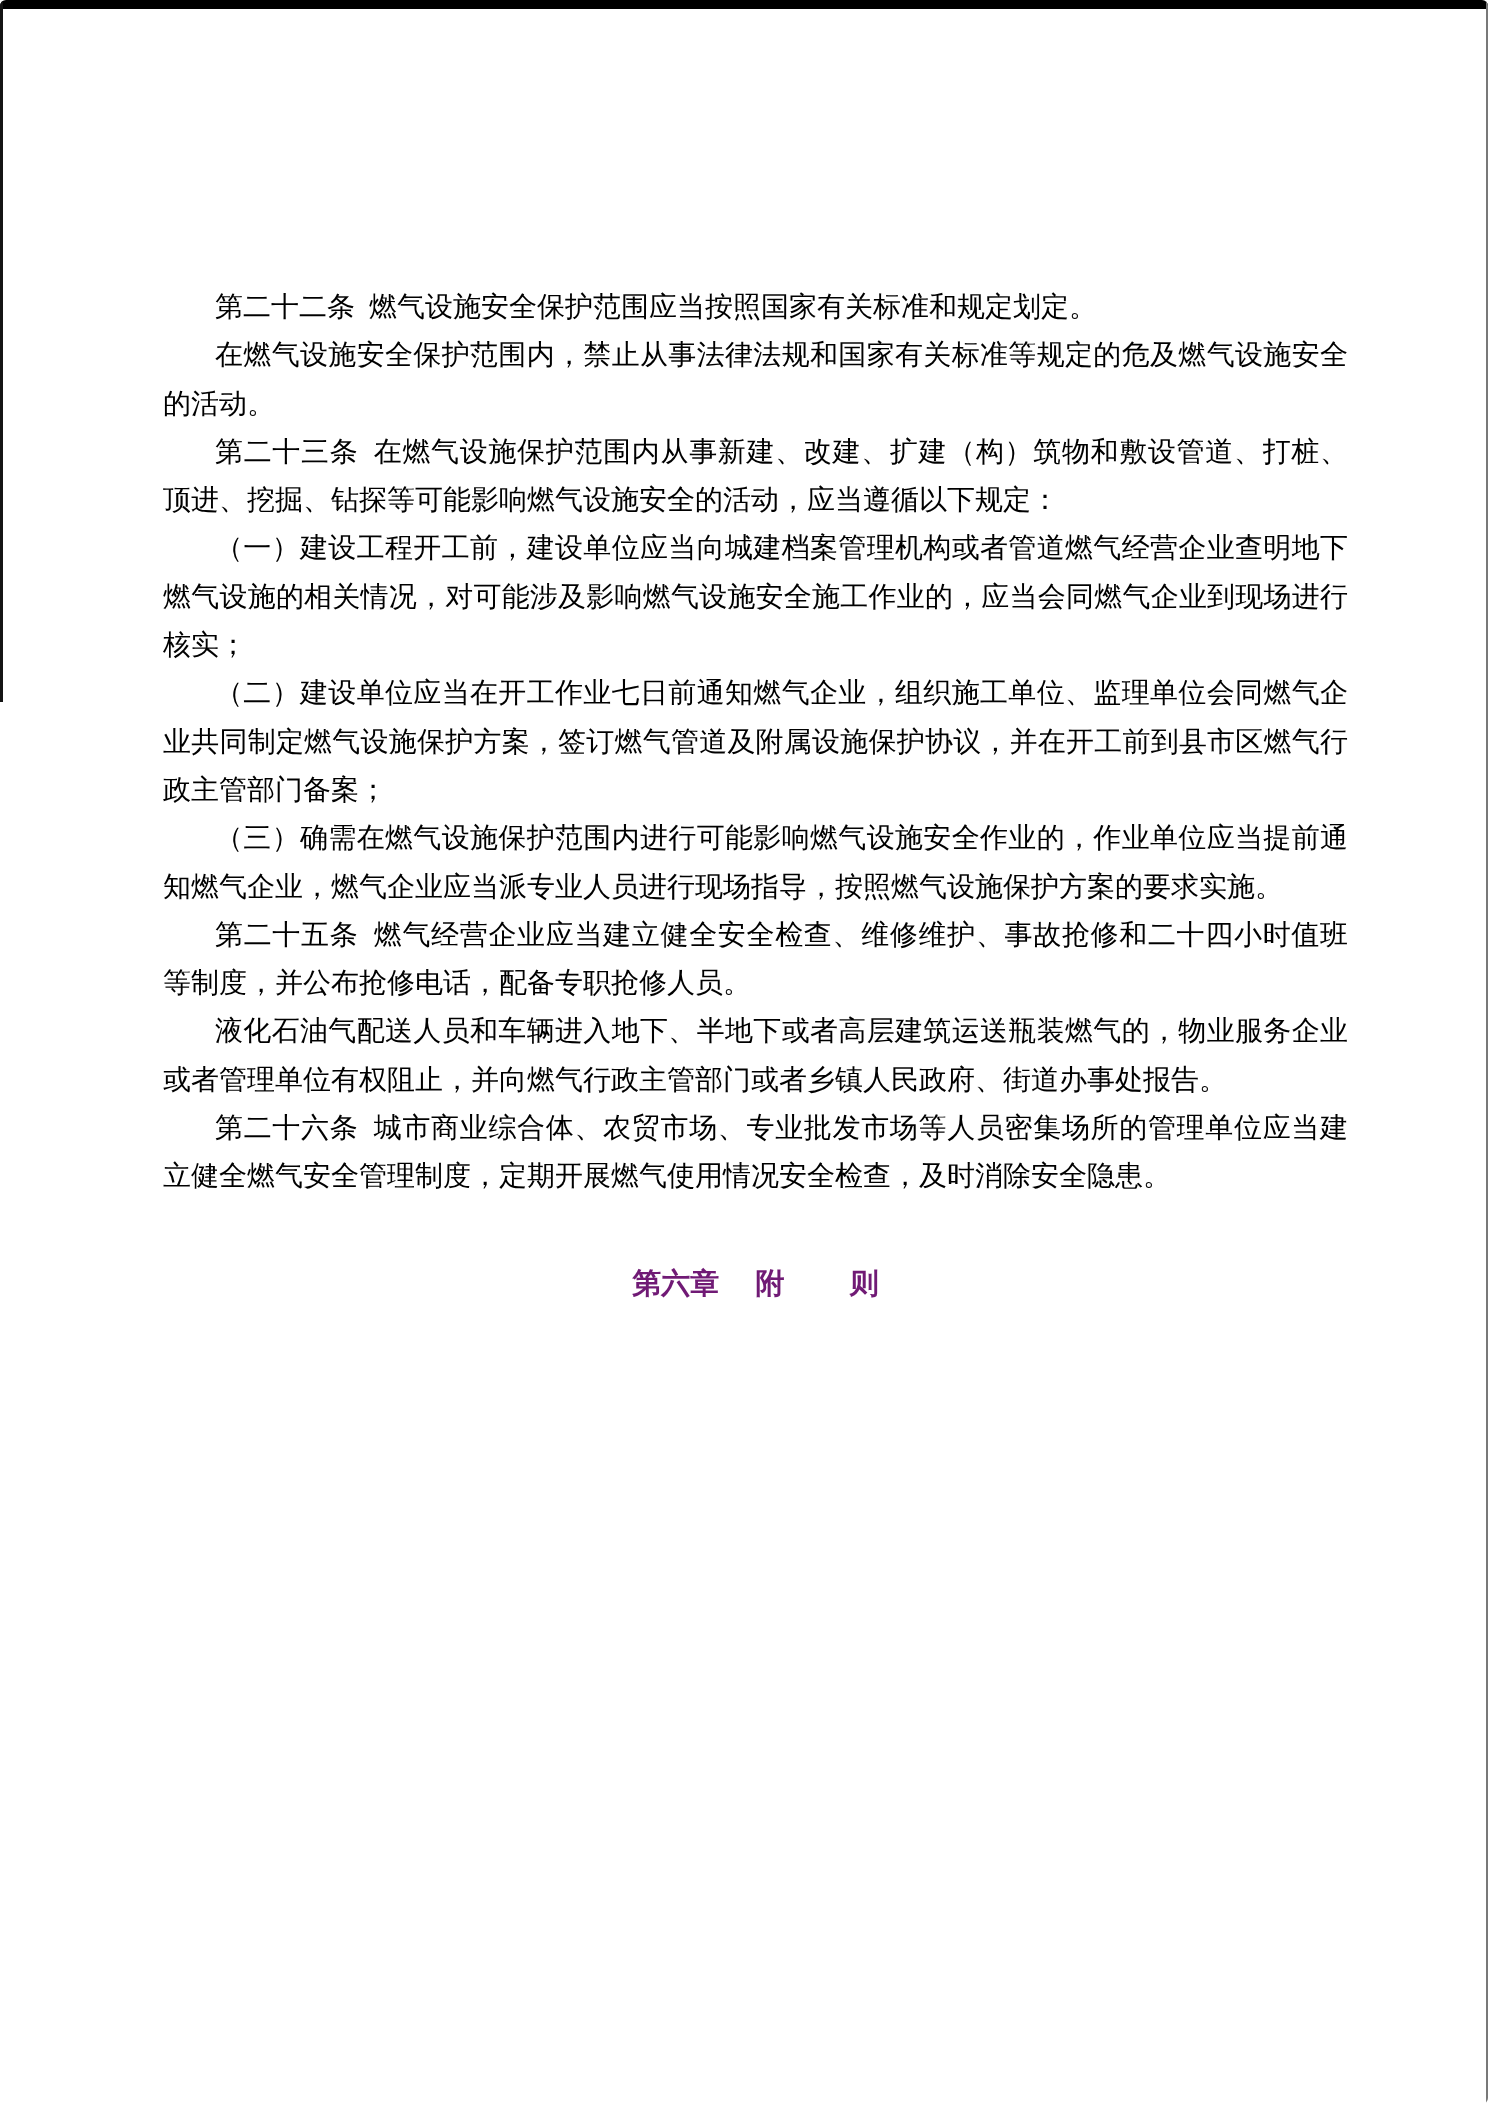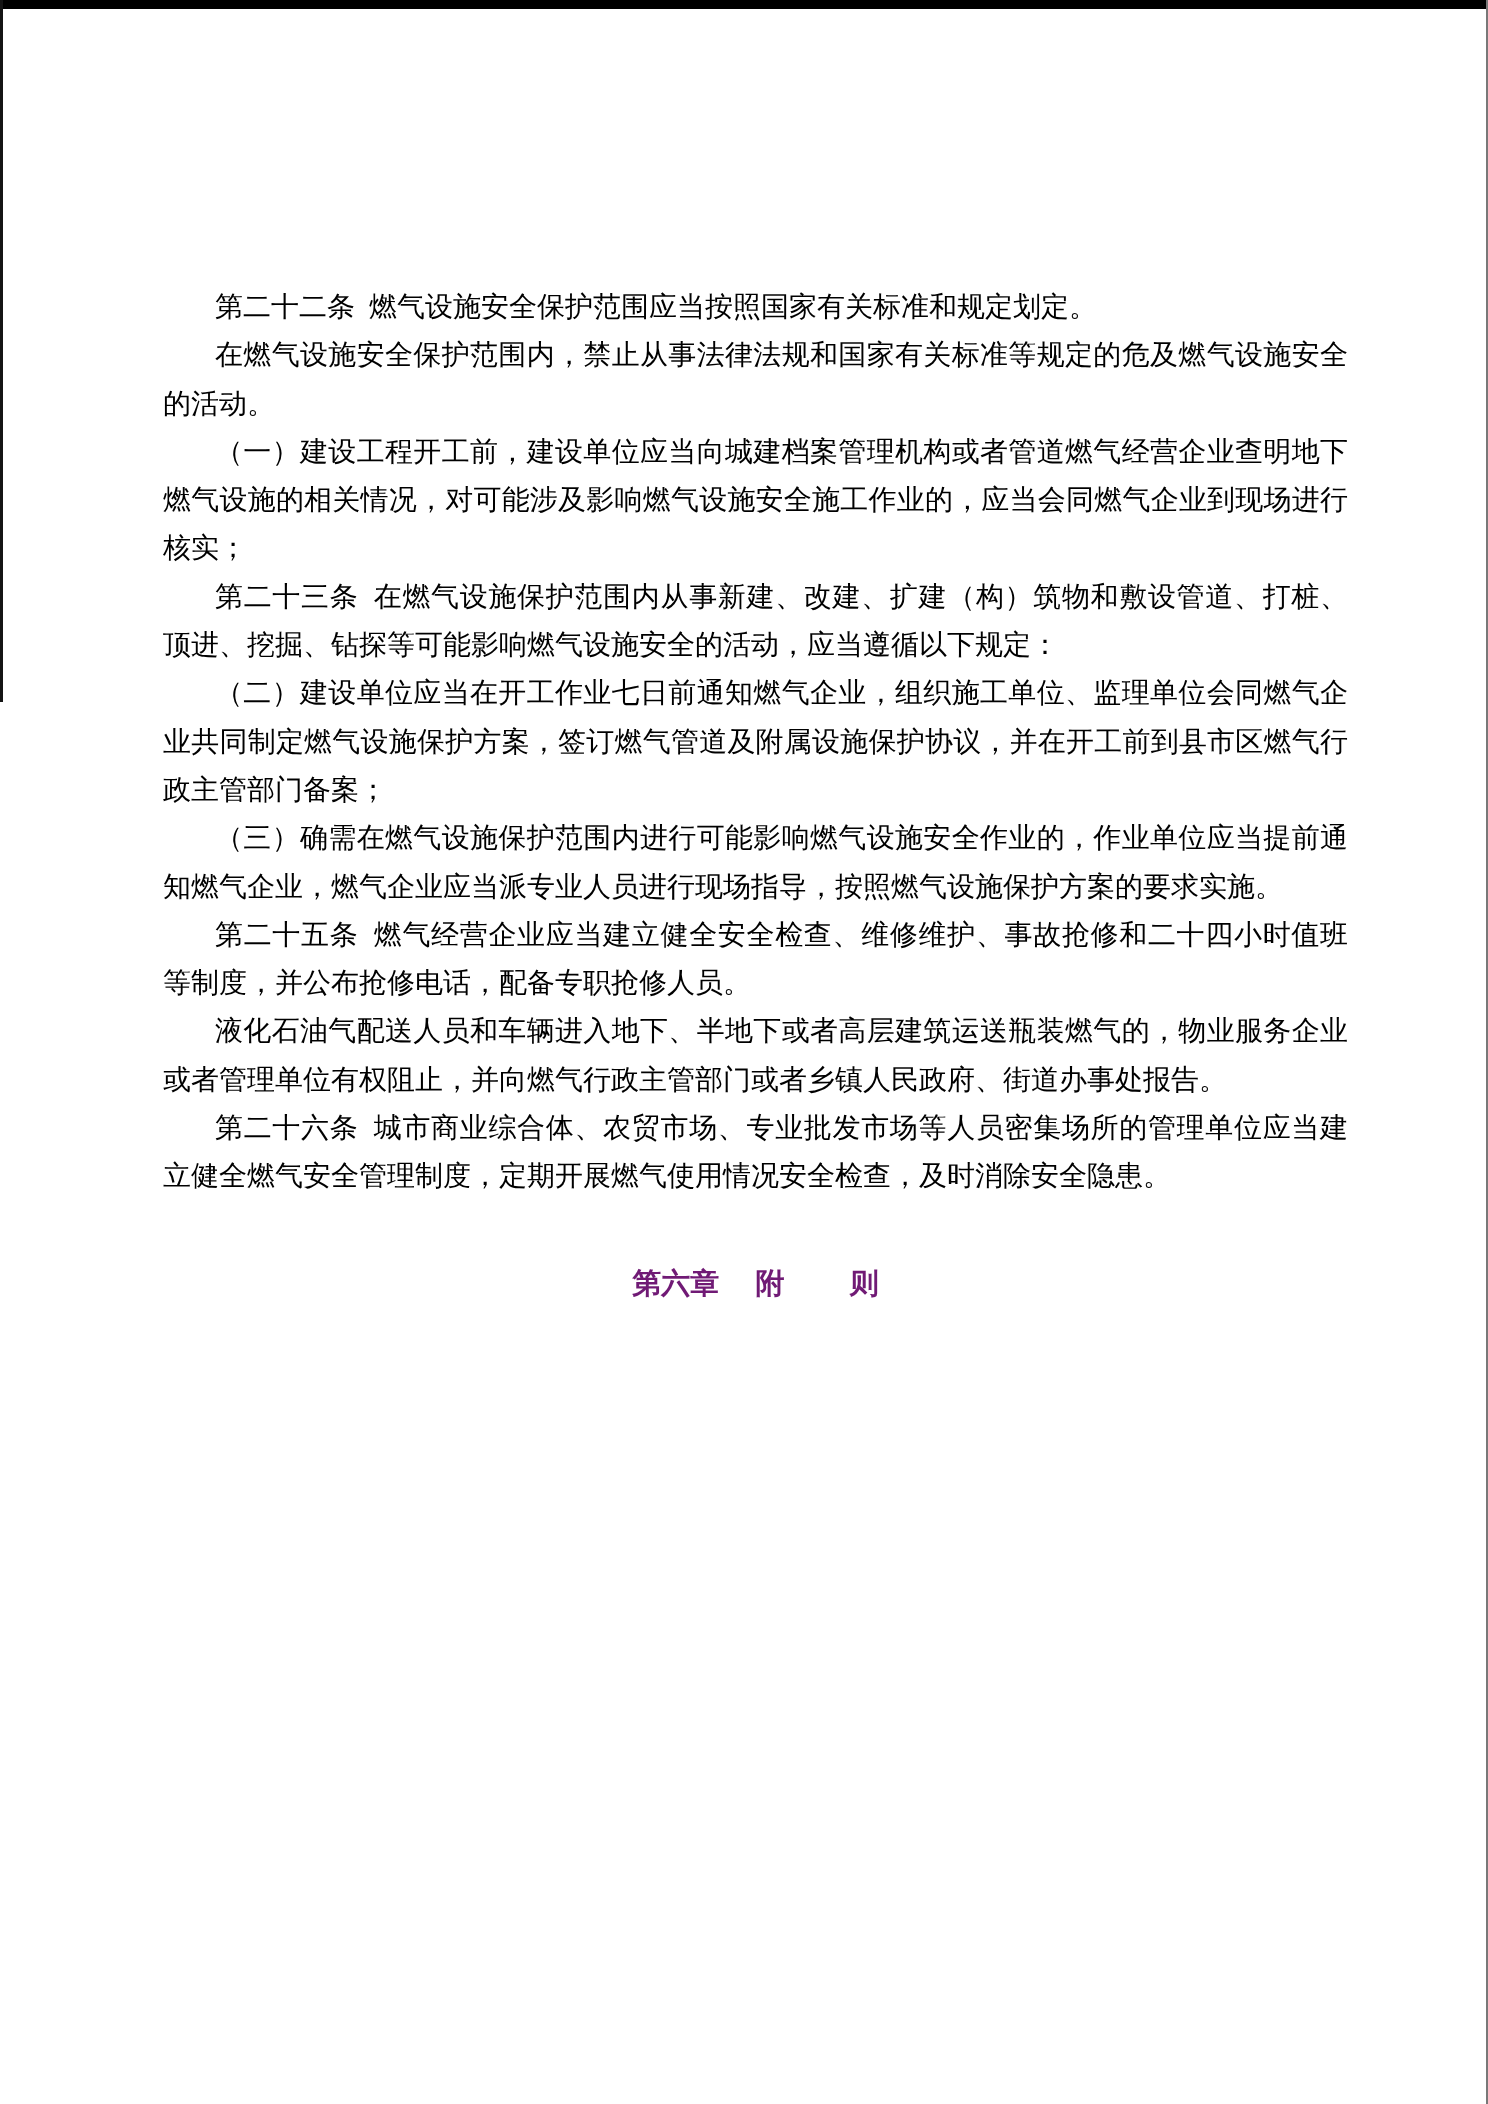--- a/index.html
+++ b/index.html
@@ -52,30 +52,30 @@
     line-height: 48.3px;
     color: #701a75;
   }
   .chapter .hgap1 { margin-left: 1em; }
   .chapter .hgap2 { margin-left: 2em; }
   .closing { margin-top: 44px !important; }
 </style>
 </head>
 <body>
 
-<div class="page" style="background: rgb(255, 255, 255);">
+<div class="page" style="background: rgb(255, 255, 255); border-radius: 6px;">
   <div class="top-bar" style="background: rgb(0, 0, 0);"></div>
   <div class="left-line" style="background: rgb(20, 20, 20);"></div>
   <div class="right-line" style="background: rgb(120, 120, 120);"></div>
 
   <div class="content" style="color: rgb(0, 0, 0);">
     <p>第二十二条  燃气设施安全保护范围应当按照国家有关标准和规定划定。</p>
     <p>在燃气设施安全保护范围内，禁止从事法律法规和国家有关标准等规定的危及燃气设施安全的活动。</p>
+    <p>第二十三条  在燃气设施保护范围内从事新建、改建、扩建（构）筑物和敷设管道、打桩、顶进、挖掘、钻探等可能影响燃气设施安全的活动，应当遵循以下规定：</p>
     <p>（一）建设工程开工前，建设单位应当向城建档案管理机构或者管道燃气经营企业查明地下燃气设施的相关情况，对可能涉及影响燃气设施安全施工作业的，应当会同燃气企业到现场进行核实；</p>
-    <p>第二十三条  在燃气设施保护范围内从事新建、改建、扩建（构）筑物和敷设管道、打桩、顶进、挖掘、钻探等可能影响燃气设施安全的活动，应当遵循以下规定：</p>
     <p>（二）建设单位应当在开工作业七日前通知燃气企业，组织施工单位、监理单位会同燃气企业共同制定燃气设施保护方案，签订燃气管道及附属设施保护协议，并在开工前到县市区燃气行政主管部门备案；</p>
     <p>（三）确需在燃气设施保护范围内进行可能影响燃气设施安全作业的，作业单位应当提前通知燃气企业，燃气企业应当派专业人员进行现场指导，按照燃气设施保护方案的要求实施。</p>
     <p>第二十五条  燃气经营企业应当建立健全安全检查、维修维护、事故抢修和二十四小时值班等制度，并公布抢修电话，配备专职抢修人员。</p>
     <p>液化石油气配送人员和车辆进入地下、半地下或者高层建筑运送瓶装燃气的，物业服务企业或者管理单位有权阻止，并向燃气行政主管部门或者乡镇人民政府、街道办事处报告。</p>
     <p>第二十六条  城市商业综合体、农贸市场、专业批发市场等人员密集场所的管理单位应当建立健全燃气安全管理制度，定期开展燃气使用情况安全检查，及时消除安全隐患。</p>
 
     <h2 class="chapter">
       <span>第六章</span>
       <span class="hgap1">附</span>
       <span class="hgap2">则</span>

